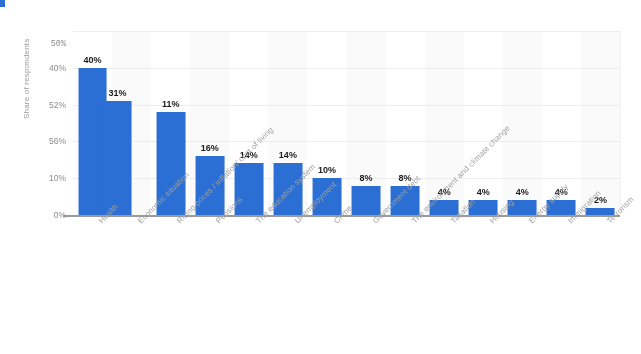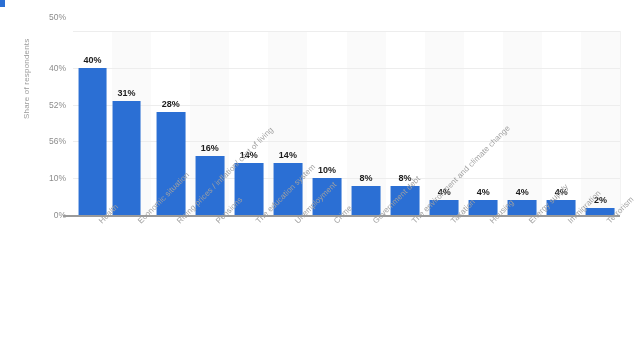--- a/index.html
+++ b/index.html
@@ -177,37 +177,37 @@
         <div class="gridline" style="top: 0px;"></div>
       </div>
   </div>
 
   <div class="y-ticks-wrap" id="yticks">
       <div class="y-tick" style="top: 215px;">0%</div>
       <div class="y-tick" style="top: 178.2px;">10%</div>
       <div class="y-tick" style="top: 141.4px;">56%</div>
       <div class="y-tick" style="top: 104.6px;">52%</div>
       <div class="y-tick" style="top: 67.8px;">40%</div>
-      <div class="y-tick" style="top: 17px;">50%</div>
+      <div class="y-tick" style="top: 44px; font-family: Liberation Mono, monospace;">50%</div>
     </div>
 
   <div class="baseline"></div>
 
   <div class="bars-layer" id="bars">
       <div class="bar-slot" style="left: 0px; width: 39.0714px;">
         <div class="bar" style="width: 28.9129px; height: 147.2px; background: rgb(43, 111, 212);"></div>
         <div class="bar-value" style="bottom: 150.2px;">40%</div>
       </div>
-      <div class="bar-slot" style="left: 34px; width: 39.0714px;">
+      <div class="bar-slot" style="left: 25px; width: 39.0714px;">
         <div class="bar" style="width: 28.9129px; height: 114.08px; background: rgb(43, 111, 212);"></div>
         <div class="bar-value" style="bottom: 117.08px;">31%</div>
       </div>
       <div class="bar-slot" style="left: 78.1429px; width: 39.0714px;">
         <div class="bar" style="width: 28.9129px; height: 103.04px; background: rgb(43, 111, 212);"></div>
-        <div class="bar-value" style="bottom: 106.04px;">28%</div>
+        <div class="bar-value" style="bottom: 106.04px;">11%</div>
       </div>
       <div class="bar-slot" style="left: 117.214px; width: 39.0714px;">
         <div class="bar" style="width: 28.9129px; height: 58.88px; background: rgb(43, 111, 212);"></div>
         <div class="bar-value" style="bottom: 61.88px;">16%</div>
       </div>
       <div class="bar-slot" style="left: 156.286px; width: 39.0714px;">
         <div class="bar" style="width: 28.9129px; height: 51.52px; background: rgb(43, 111, 212);"></div>
         <div class="bar-value" style="bottom: 54.52px;">14%</div>
       </div>
       <div class="bar-slot" style="left: 195.357px; width: 39.0714px;">

